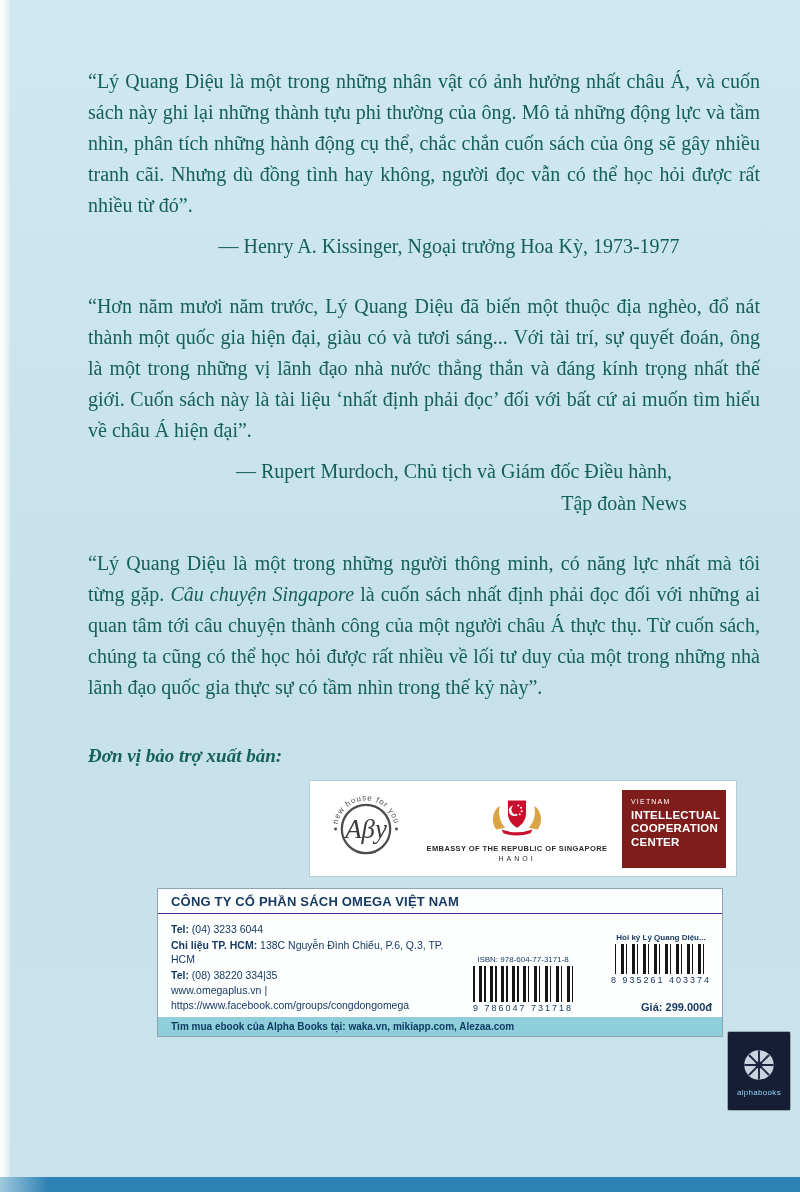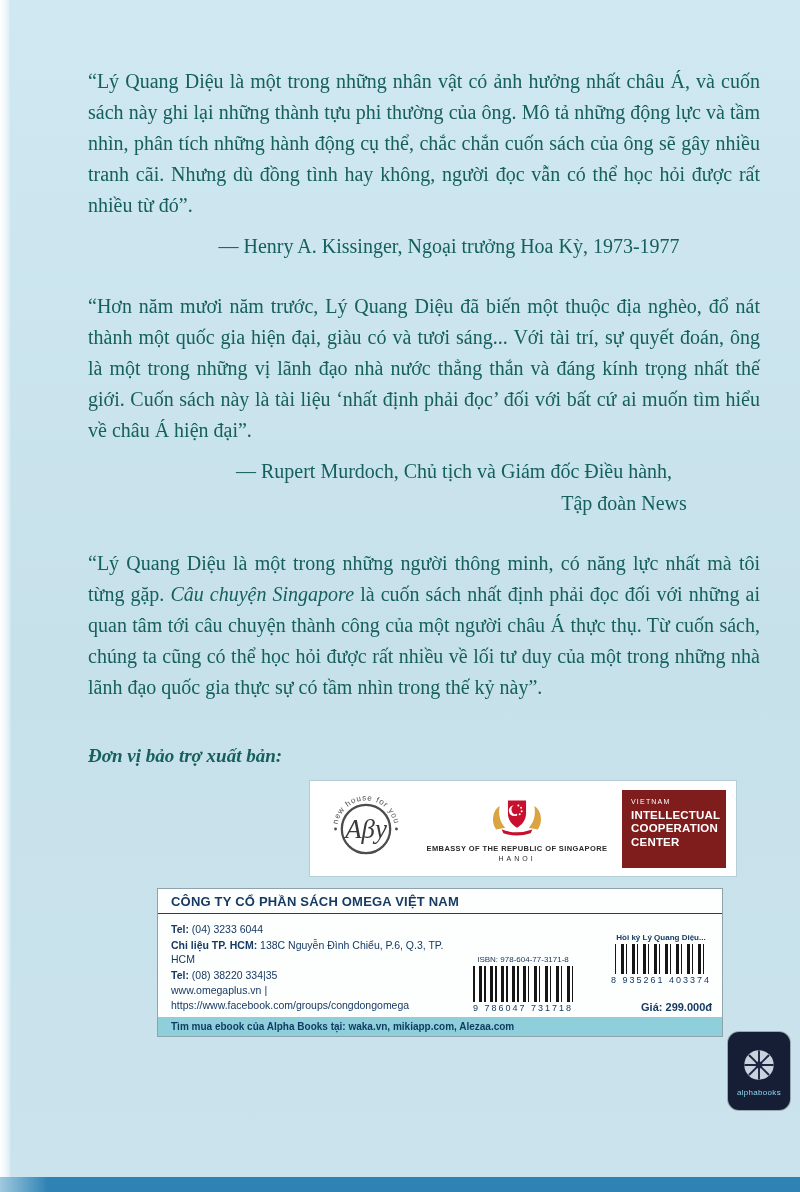--- a/index.html
+++ b/index.html
@@ -117,21 +117,21 @@
     font-size: 10px;
     font-weight: bold;
     color: #0e3a5f;
   }
 
   .alphabooks-badge {
     position: absolute;
     right: 10px; top: 1032px;
     width: 62px; height: 78px;
     background: #161e36;
-    border-radius: 11px;
+    border-radius: 1px;
     display: flex; flex-direction: column;
     align-items: center; justify-content: center; gap: 4px;
     box-shadow: 0 0 0 1px rgba(0,0,0,0.25);
   }
   .ab-word {
     color: #8fd4f0;
     font-size: 8px;
     font-family: "Liberation Sans", sans-serif;
     letter-spacing: 0.3px;
   }

